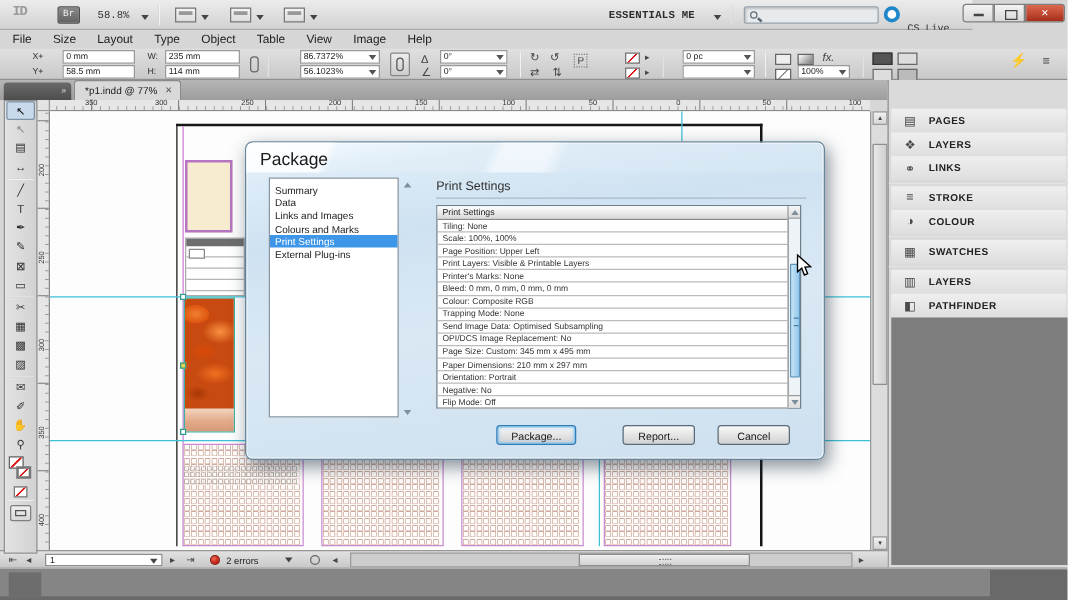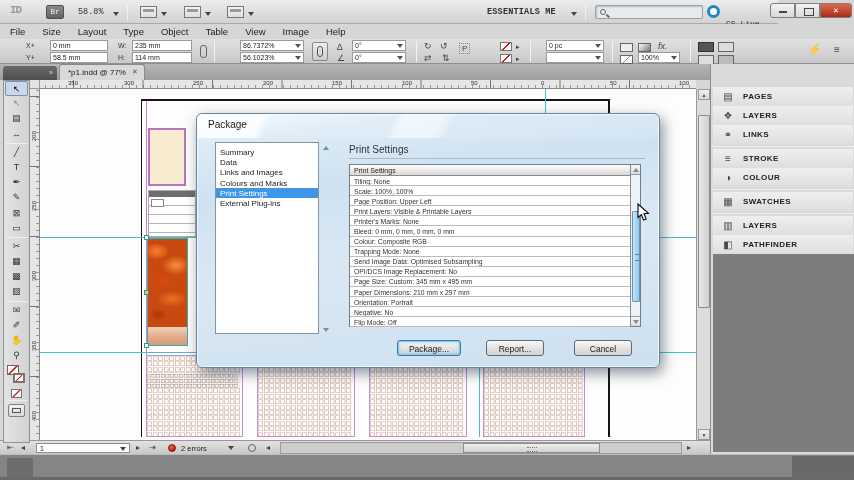--- a/index.html
+++ b/index.html
@@ -100,21 +100,21 @@
   .dockitem .dl { font-size:8px; font-weight:bold; letter-spacing:.4px; color:#222; }
   .groove { position:absolute; left:0; width:144px; height:1px; background:#adadad; border-bottom:1px solid #efefef; }
   #dockgray { position:absolute; left:2px; top:190px; width:142px; height:198px; background:#7d7d7d; }
 
   
   #dialog { left:196px; top:113px; width:464px; height:255px; border:1px solid #67869c; border-radius:6px; z-index:50;
     background:linear-gradient(172deg,#f2fafe 0%,#dcebf7 10%,#cfe2f1 28%,#dae8f4 55%,#cde0ef 100%);
     box-shadow:inset 0 0 0 1px rgba(255,255,255,.65), 3px 5px 14px rgba(20,40,60,.5); }
   #dialog:before { content:""; position:absolute; left:0; top:0; right:0; height:24px; border-radius:6px 6px 0 0;
     background:linear-gradient(115deg, rgba(255,255,255,.85) 0 14%, rgba(255,255,255,.15) 16% 42%, rgba(255,255,255,.6) 44% 52%, rgba(255,255,255,.1) 55%); }
-  #dlgtitle { position:absolute; left:11px; top:5px; font-size:10px; color:#1a1a1a; }
+  #dlgtitle { position:absolute; left:11px; top:5px; font-size:14px; color:#1a1a1a; }
   #navlist { position:absolute; left:18px; top:28px; width:104px; height:192px; background:#fff; border:1px solid #8494a2; padding-top:3px; }
   .navitem { font-size:8px; color:#222; padding:1.5px 4px; height:10.4px; white-space:nowrap; }
   .navitem.sel { background:#3e96e9; color:#fff; }
   #navscroll { position:absolute; left:124px; top:30px; width:10px; height:190px; }
   .tri-up { width:0; height:0; border-left:3px solid transparent; border-right:3px solid transparent; border-bottom:4px solid #7e8f9c; }
   .tri-dn { width:0; height:0; border-left:3px solid transparent; border-right:3px solid transparent; border-top:4px solid #7e8f9c; }
   #dlghead { position:absolute; left:152px; top:30px; width:296px; font-size:10px; color:#333; border-bottom:1px solid #aab9c6; padding-bottom:3px; }
   #setlist { position:absolute; left:152px; top:50px; width:292px; height:163px; background:#fff; border:1px solid #6e7f8c; }
   #setheader { height:11px; background:linear-gradient(#fefefe,#d9d9d9); border-bottom:1px solid #8a8a8a; font-size:7px; color:#222; padding:1.5px 0 0 4px; }
   .setrow { height:10.1px; border-bottom:1px solid #bcbcbc; font-size:6.8px; color:#333; padding:1.5px 0 0 4px; white-space:nowrap; overflow:hidden; width:280px; }
@@ -350,21 +350,21 @@
       <div class="sarr">
           <div class="tri-up"></div>
         </div>
       <div id="setthumb"></div>
       <div class="sarr" id="sarrdn">
           <div class="tri-dn"></div>
         </div>
     </div>
   </div>
   <div class="dlgbtn def" style="left:200px; width:64px">Package...</div>
-  <div class="dlgbtn" style="left:289px; width:58px">Report...</div>
+  <div class="dlgbtn" style="left:301px; width:58px">Report...</div>
   <div class="dlgbtn" style="left:377px; width:58px">Cancel</div>
 </div>
 
 <div class="abs" id="toolbar">
   <div class="tool sel">↖</div>
   <div class="tool" style="color:#888">↖</div>
   <div class="tool">▤</div>
   <div class="tool">↔</div>
   <div class="tdiv"></div>
   <div class="tool">╱</div>

